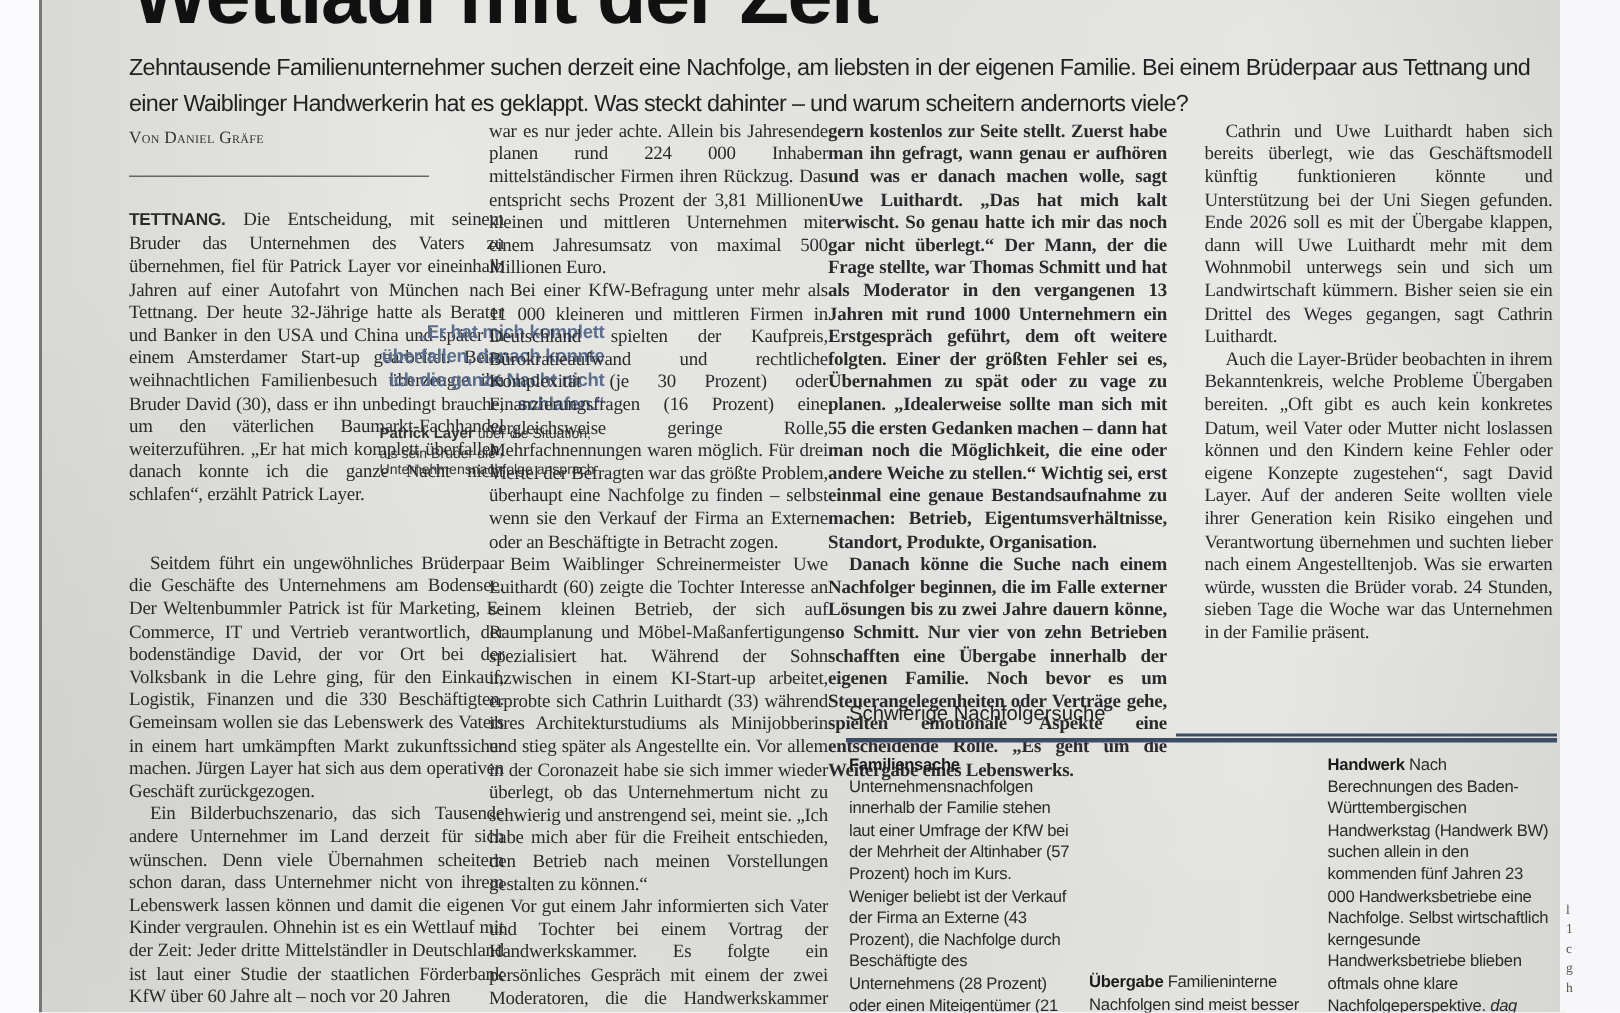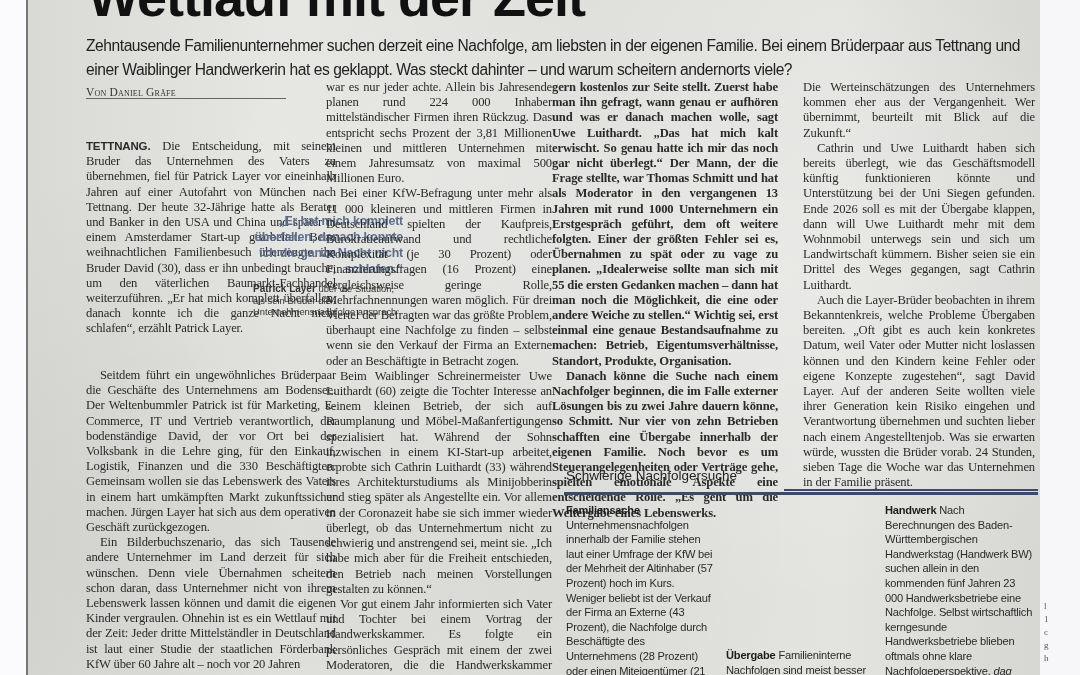--- a/index.html
+++ b/index.html
@@ -33,21 +33,21 @@
   }
   .col {
     position:absolute; font-size:12.6px; line-height:15.2px; text-align:justify;
     color:#2a2a2a; letter-spacing:-0.15px;
   }
   .col p { margin:0; text-indent:14px; }
   .col p.first { text-indent:0; }
   .byline {
     position:absolute; left:86px; top:86px; width:200px;
     font-size:11.5px; letter-spacing:0.2px; font-variant:small-caps;
-    border-bottom:1px solid #666; padding-bottom:0; color:#333;
+    border-bottom:1px solid #666; padding-bottom:19px; color:#333;
   }
   .dateline { font-family:"Liberation Sans","DejaVu Sans",sans-serif; font-weight:bold; font-size:11.5px; }
   .quote-box { position:absolute; left:253px; top:213px; width:150px; }
   .quote-text {
     font-family:"Liberation Sans","DejaVu Sans",sans-serif; font-weight:bold;
     font-size:12.4px; line-height:16px; color:#5c6e8c; letter-spacing:-0.2px;text-align:right;
   }
   .quote-attr {
     margin-top:6px;
     font-family:"Liberation Sans","DejaVu Sans",sans-serif;
@@ -114,21 +114,20 @@
   <p>Beim Waiblinger Schreinermeister Uwe Luithardt (60) zeigte die Tochter Interesse an seinem kleinen Betrieb, der sich auf Raumplanung und Möbel-Maßanfertigungen spezialisiert hat. Während der Sohn inzwischen in einem KI-Start-up arbeitet, erprobte sich Cathrin Luithardt (33) während ihres Architekturstudiums als Minijobberin und stieg später als Angestellte ein. Vor allem in der Coronazeit habe sie sich immer wieder überlegt, ob das Unternehmertum nicht zu schwierig und anstrengend sei, meint sie. „Ich habe mich aber für die Freiheit entschieden, den Betrieb nach meinen Vorstellungen gestalten zu können.“</p>
   <p>Vor gut einem Jahr informierten sich Vater und Tochter bei einem Vortrag der Handwerkskammer. Es folgte ein persönliches Gespräch mit einem der zwei Moderatoren, die die Handwerkskammer Region Stuttgart Unternehmern und potenziellen Nachfol-</p>
 </div>
 
 <div class="col" style="left:552px; top:80px; width:226px;font-weight:bold;">
   <p class="first">gern kostenlos zur Seite stellt. Zuerst habe man ihn gefragt, wann genau er aufhören und was er danach machen wolle, sagt Uwe Luithardt. „Das hat mich kalt erwischt. So genau hatte ich mir das noch gar nicht überlegt.“ Der Mann, der die Frage stellte, war Thomas Schmitt und hat als Moderator in den vergangenen 13 Jahren mit rund 1000 Unternehmern ein Erstgespräch geführt, dem oft weitere folgten. Einer der größten Fehler sei es, Übernahmen zu spät oder zu vage zu planen. „Idealerweise sollte man sich mit 55 die ersten Gedanken machen – dann hat man noch die Möglichkeit, die eine oder andere Weiche zu stellen.“ Wichtig sei, erst einmal eine genaue Bestandsaufnahme zu machen: Betrieb, Eigentumsverhältnisse, Standort, Produkte, Organisation.</p>
   <p>Danach könne die Suche nach einem Nachfolger beginnen, die im Falle externer Lösungen bis zu zwei Jahre dauern könne, so Schmitt. Nur vier von zehn Betrieben schafften eine Übergabe innerhalb der eigenen Familie. Noch bevor es um Steuerangelegenheiten oder Verträge gehe, spielten emotionale Aspekte eine entscheidende Rolle. „Es geht um die Weitergabe eines Lebenswerks.</p>
 </div>
 
 <div class="col" style="left:803px; top:80px; width:232px;">
-  <p class="first">Die Werteinschätzungen des Unternehmers kommen eher aus der Vergangenheit. Wer übernimmt, beurteilt mit Blick auf die Zukunft.“</p>
   <p>Cathrin und Uwe Luithardt haben sich bereits überlegt, wie das Geschäftsmodell künftig funktionieren könnte und Unterstützung bei der Uni Siegen gefunden. Ende 2026 soll es mit der Übergabe klappen, dann will Uwe Luithardt mehr mit dem Wohnmobil unterwegs sein und sich um Landwirtschaft kümmern. Bisher seien sie ein Drittel des Weges gegangen, sagt Cathrin Luithardt.</p>
   <p>Auch die Layer-Brüder beobachten in ihrem Bekanntenkreis, welche Probleme Übergaben bereiten. „Oft gibt es auch kein konkretes Datum, weil Vater oder Mutter nicht loslassen können und den Kindern keine Fehler oder eigene Konzepte zugestehen“, sagt David Layer. Auf der anderen Seite wollten viele ihrer Generation kein Risiko eingehen und Verantwortung übernehmen und suchten lieber nach einem Angestelltenjob. Was sie erwarten würde, wussten die Brüder vorab. 24 Stunden, sieben Tage die Woche war das Unternehmen in der Familie präsent.</p>
 </div>
 
 <div class="end-rule"></div>
 
 <div class="box-title">Schwierige Nachfolgersuche</div>
 <div class="box-rule"></div>
 
 <div class="box-col" style="left:566px; top:503px; width:148px;">

